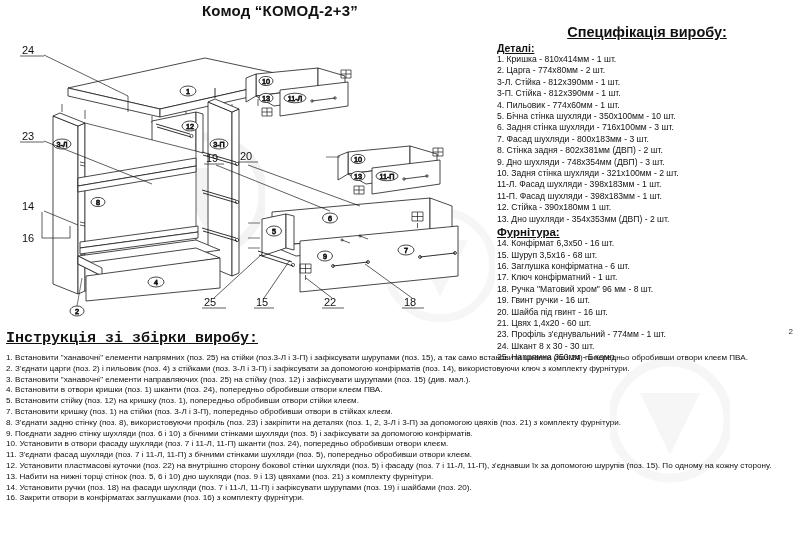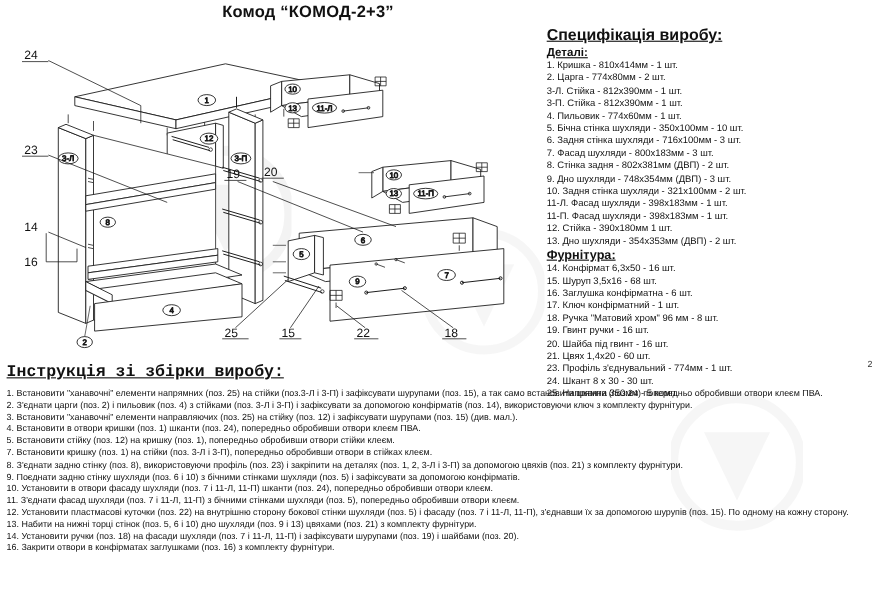--- a/index.html
+++ b/index.html
@@ -45,20 +45,21 @@
     position: absolute;
     left: 497px;
     top: 24px;
     width: 300px;
   }
   .spec-title {
     font-size: 14.5px;
     font-weight: bold;
     text-decoration: underline;
     margin-bottom: 2px;
+    text-align: center;
   }
   .spec-sub {
     font-size: 10.5px;
     font-weight: bold;
     margin: 1px 0 0 0;
     text-decoration: underline;
   }
   .spec ul {
     list-style: none;
     margin: 0;

